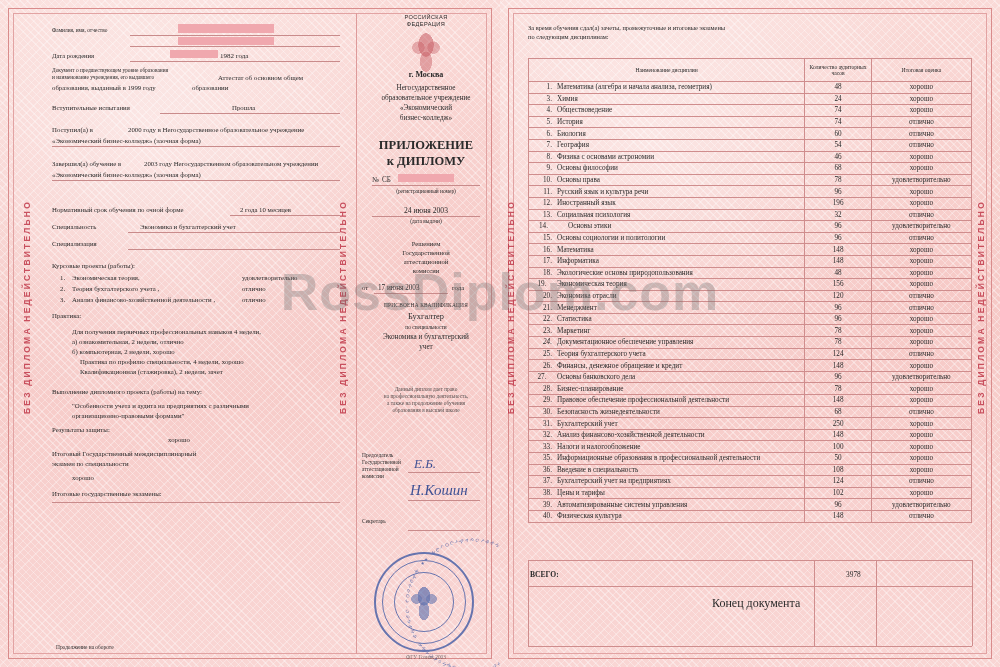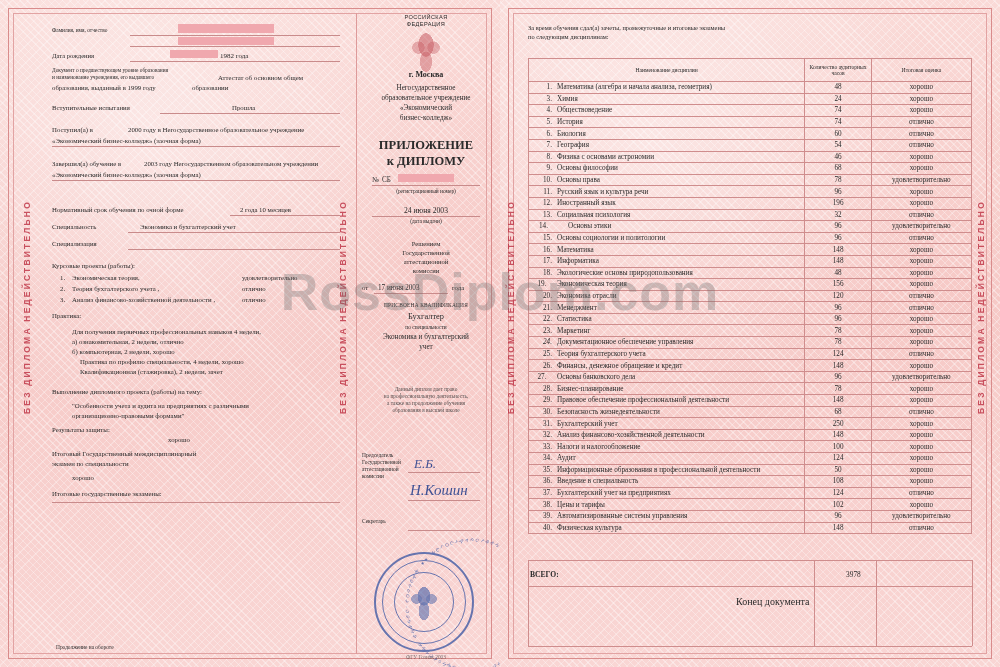--- a/index.html
+++ b/index.html
@@ -531,25 +531,20 @@
           <td class="col-n"><span style="display: inline-block; width: 20px; text-align: right; margin-right: 5px;">32.</span><span>Анализ финансово-хозяйственной деятельности</span></td>
           <td class="col-h">148</td>
           <td class="col-m">хорошо</td>
         </tr>
         <tr>
           <td class="col-n"><span style="display: inline-block; width: 20px; text-align: right; margin-right: 5px;">33.</span><span>Налоги и налогообложение</span></td>
           <td class="col-h">100</td>
           <td class="col-m">хорошо</td>
         </tr>
         <tr>
-          <td class="col-n"><span style="display: inline-block; width: 20px; text-align: right; margin-right: 5px;">34.</span><span>Аудит</span></td>
-          <td class="col-h">124</td>
-          <td class="col-m">хорошо</td>
-        </tr>
-        <tr>
           <td class="col-n"><span style="display: inline-block; width: 20px; text-align: right; margin-right: 5px;">35.</span><span>Информационные образования в профессиональной деятельности</span></td>
           <td class="col-h">50</td>
           <td class="col-m">хорошо</td>
         </tr>
         <tr>
           <td class="col-n"><span style="display: inline-block; width: 20px; text-align: right; margin-right: 5px;">36.</span><span>Введение в специальность</span></td>
           <td class="col-h">108</td>
           <td class="col-m">хорошо</td>
         </tr>
         <tr>
@@ -570,21 +565,21 @@
         <tr>
           <td class="col-n"><span style="display: inline-block; width: 20px; text-align: right; margin-right: 5px;">40.</span><span>Физическая культура</span></td>
           <td class="col-h">148</td>
           <td class="col-m">отлично</td>
         </tr>
       </tbody>
   </table>
 
   <div class="t bold" style="left:530px;top:570px;font-size:7.6px;z-index:20;">ВСЕГО:</div>
   <div class="t" style="left:846px;top:570px;font-size:7.4px;z-index:20;">3978</div>
-  <div class="t" style="left:712px;top:596px;font-size:10px;z-index:20;margin-left:24px;">Конец документа</div>
+  <div class="t" style="left:712px;top:596px;font-size:12px;z-index:20;">Конец документа</div>
 
   <div class="rline" style="left:528px;top:560px;width:444px;"></div>
   <div class="rline" style="left:528px;top:586px;width:444px;"></div>
   <div style="position:absolute;left:528px;top:560px;width:0;height:86px;border-left:1px solid #cf8d8d;z-index:19;"></div>
   <div style="position:absolute;left:814px;top:560px;width:0;height:86px;border-left:1px solid #cf8d8d;z-index:19;"></div>
   <div style="position:absolute;left:876px;top:560px;width:0;height:86px;border-left:1px solid #cf8d8d;z-index:19;"></div>
   <div style="position:absolute;left:972px;top:560px;width:0;height:86px;border-left:1px solid #cf8d8d;z-index:19;"></div>
   <div class="rline" style="left:528px;top:646px;width:444px;"></div>
 
   <div class="wm">RossDiplom.com</div>

